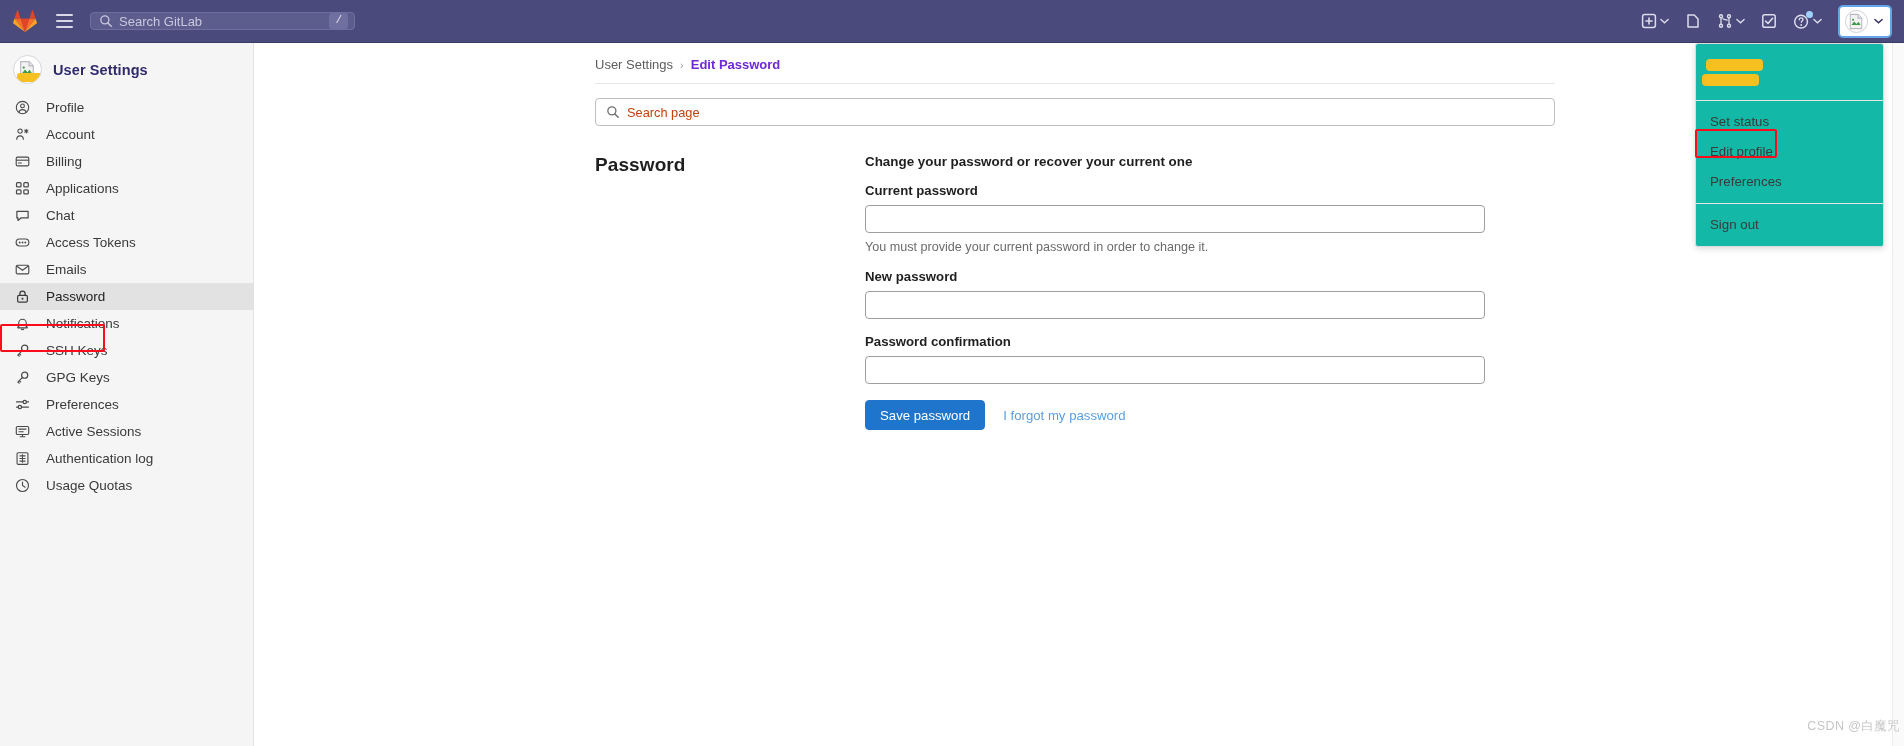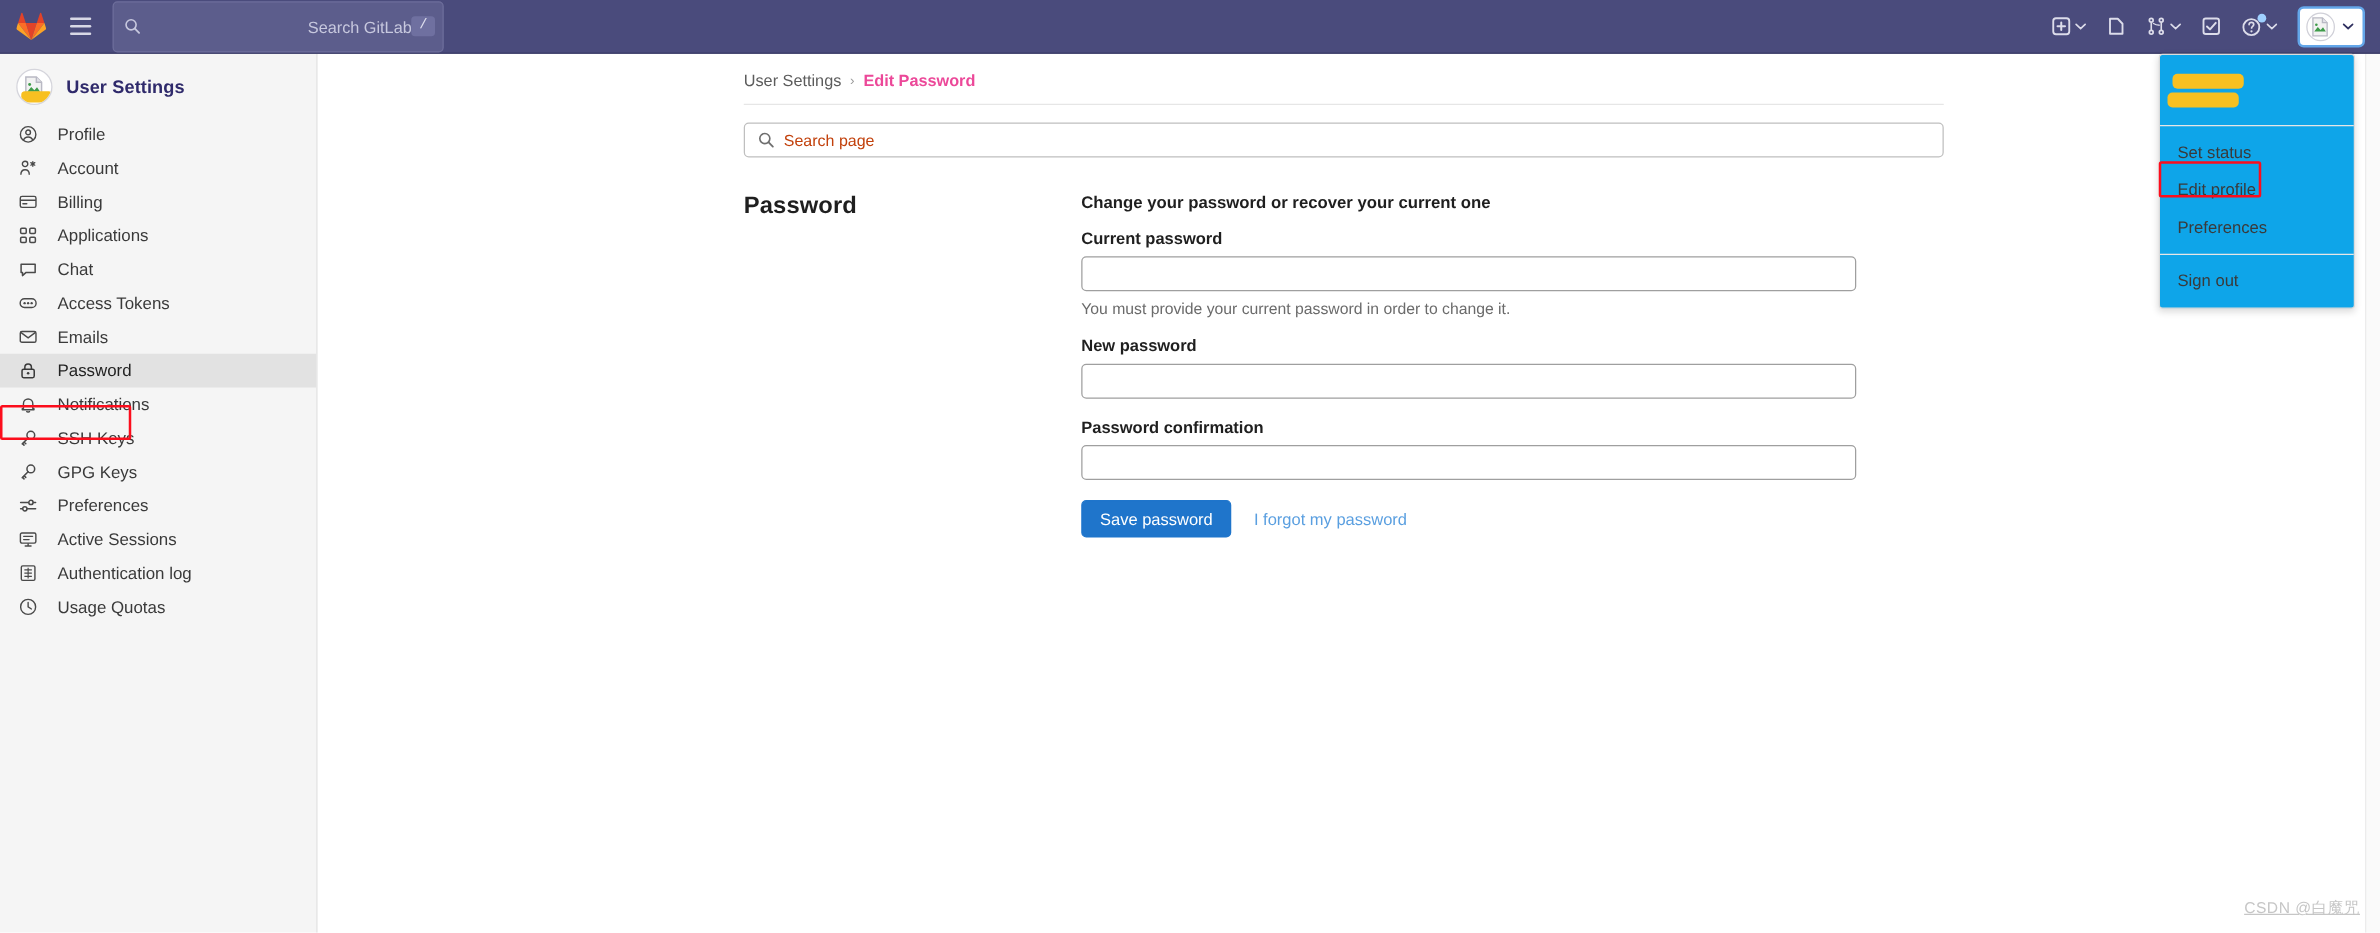--- a/index.html
+++ b/index.html
@@ -23,28 +23,27 @@
   .gl-logo { width: 30px; height: 30px; margin-right: 8px; display:flex; align-items:center; justify-content:center; }
   .hamburger {
     width: 32px; height: 30px; display: flex; flex-direction: column;
     align-items: center; justify-content: center; gap: 4px;
     margin-right: 10px; cursor: pointer; border-radius: 3px;
   }
   .hamburger span { display: block; width: 17px; height: 2px; background: #d8d8e6; border-radius: 1px; }
 
   .nav-search {
     position: relative;
-    width: 265px; height: 41px;
+    width: 265px; height: 18px;
     background: #5c5d8c;
     border: 1px solid #6e6f9c;
     border-radius: 4px;
     display: flex; align-items: center;
     padding: 0 6px 0 8px;
     cursor: text;
-    text-align: right;
   }
   .nav-search .sicon { width: 14px; height: 14px; flex: 0 0 auto; margin-right: 6px; }
   .nav-search .sph { color: #c7c8de; font-size: 13px; line-height: 1; flex: 1 1 auto; }
   .slash-badge {
     background: #6f70a0; color: #e2e2f0;
     font-size: 11px; border-radius: 3px;
     padding: 1px 6px 2px; line-height: 13px;
     font-family: "Liberation Mono", monospace;
   }
 
@@ -119,21 +118,21 @@
   .main { position: absolute; top: 43px; left: 254px; width: 1630px; height: 703px; background: #fff; }
   .content { padding: 14px 0 0 0; }
   .breadcrumb {
     margin-left: 341px; width: 960px;
     font-size: 13px; color: #5c5c5c;
     display: flex; align-items: center; gap: 7px;
     padding-bottom: 11px; border-bottom: 1px solid #e6e6e6;
   }
   .bc-link { color: #5c5c5c; cursor: pointer; }
   .bc-sep { color: #9a9a9a; font-size: 11px; }
-  .bc-current { color: #ec4899; font-weight: bold; }
+  .bc-current { color: #6d28d9; font-weight: bold; }
 
   .page-search {
     margin: 14px 0 0 341px; width: 960px; height: 28px;
     border: 1px solid #bfbfbf; border-radius: 4px;
     display: flex; align-items: center; padding: 0 10px; gap: 7px; cursor: text;
   }
   .page-search .ph { color: #c2410c; font-size: 12.8px; }
 
   .cols { display: flex; margin: 28px 0 0 341px; width: 1000px; gap: 0; }
   .col-left { width: 270px; padding-right: 30px; }
@@ -154,21 +153,21 @@
   .btn-primary {
     background: #1f75cb; color: #fff; border: 1px solid #1f75cb;
     border-radius: 4px; height: 30px; padding: 0 14px;
     font-size: 13.2px; font-family: "Liberation Sans", sans-serif; cursor: pointer;
   }
   .link-blue { color: #5a9fe0; font-size: 13.2px; text-decoration: none; cursor: pointer; }
 
   
   .dropdown {
     position: absolute; top: 43px; right: 20px;
-    width: 157px; background: #0ea5e9;
+    width: 189px; background: #14b8a6;
     border: 1px solid #dcdcdc; border-radius: 3px;
     box-shadow: 0 2px 6px rgba(0,0,0,.14);
     z-index: 50; padding: 0;
   }
   .dd-user { padding: 12px 14px 10px; border-bottom: 1px solid #e6e6e6; position: relative; height: 57px; }
   .redact {
     position: absolute; background: #f7c021; border-radius: 4px;
   }
   .r1 { left: 10px; top: 15px; width: 57px; height: 12px; }
   .r2 { left: 6px; top: 30px; width: 57px; height: 12px; }
@@ -181,23 +180,23 @@
   .dd-divider { height: 1px; background: #e6e6e6; }
 
   
   .vscroll {
     position: absolute; top: 43px; right: 0; width: 12px; height: 703px;
     background: #fafafa; border-left: 1px solid #ececec; z-index: 5;
   }
   .vscroll .thumb { position: absolute; top: 0; left: 1px; width: 9px; height: 0px; background: #c9c9c9; border-radius: 5px; }
 
   .watermark {
-    position: absolute; right: 16px; bottom: 11px;
+    position: absolute; right: 4px; bottom: 11px;
     font-size: 12.5px; color: #c6c6c6; letter-spacing: .4px;
-    z-index: 30; user-select: none; text-decoration: underline;
+    z-index: 30; user-select: none;
   }
 </style>
 </head>
 <body>
 
 <div class="navbar">
 
   <div class="gl-logo">
     <svg width="24" height="24" viewBox="0 0 36 36">
       <path fill="#e24329" d="M18 34.5 24.6 14.2H11.4z"></path>

